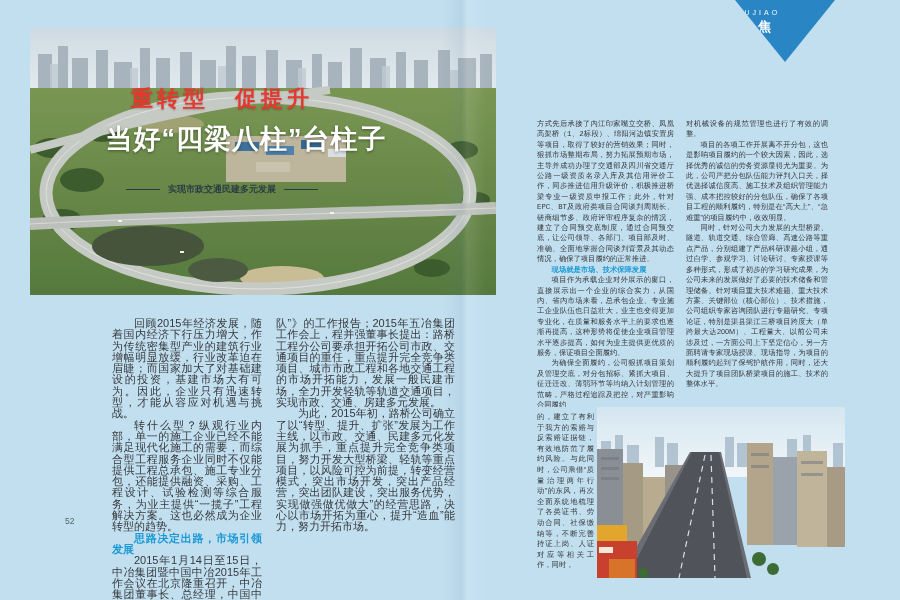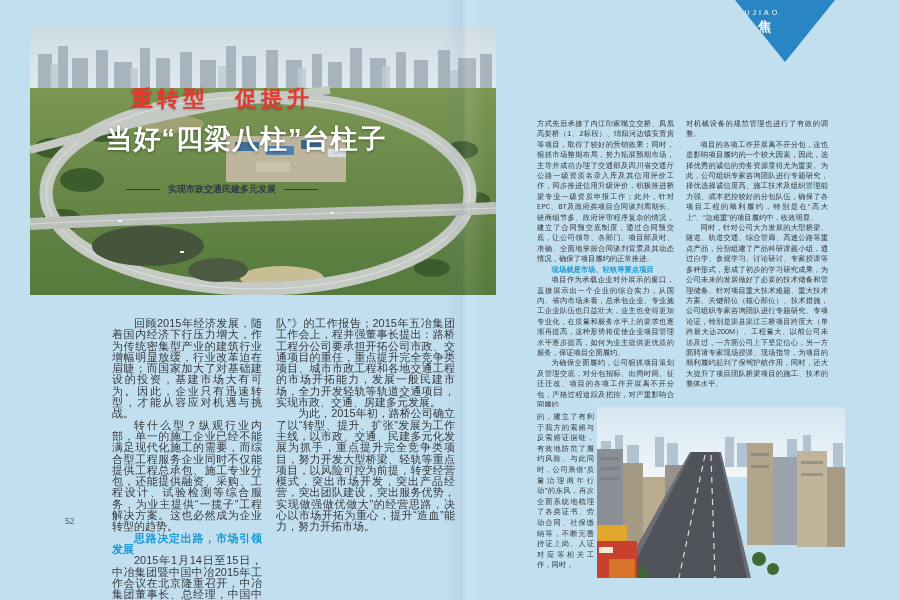--- a/index.html
+++ b/index.html
@@ -157,30 +157,30 @@
   </div>
   <div class="bcol lcol lcol2">
     <p>队”》的工作报告；2015年五冶集团工作会上，程并强董事长提出：路桥工程分公司要承担开拓公司市政、交通项目的重任，重点提升完全竞争类项目、城市市政工程和各地交通工程的市场开拓能力，发展一般民建市场，全力开发轻轨等轨道交通项目，实现市政、交通、房建多元发展。</p>
     <p class="indent">为此，2015年初，路桥公司确立了以“转型、提升、扩张”发展为工作主线，以市政、交通、民建多元化发展为抓手，重点提升完全竞争类项目，努力开发大型桥梁、轻轨等重点项目，以风险可控为前提，转变经营模式，突出市场开发，突出产品经营，突出团队建设，突出服务优势，实现做强做优做大”的经营思路，决心以市场开拓为重心，提升“造血”能力，努力开拓市场。</p>
   </div>
 
   <div class="pagenum">52</div>
 
   <div class="bcol rcol rcol1">
     <p>方式先后承接了内江印家嘴立交桥、凤凰高架桥（1、2标段）、绵阳河边镇安置房等项目，取得了较好的营销效果；同时，狠抓市场整期布局，努力拓展预期市场，主导并成功办理了交通部及四川省交通厅公路一级资质名录入库及其信用评价工作，同步推进信用升级评价，积极推进桥梁专业一级资质申报工作；此外，针对EPC、BT及政府类项目合同谈判周期长、磋商细节多、政府评审程序复杂的情况，建立了合同预交底制度，通过合同预交底，让公司领导、各部门、项目部及时、准确、全面地掌握合同谈判背景及其动态情况，确保了项目履约的正常推进。</p>
-    <p class="col-heading">现场就是市场、轻轨等重点项目</p>
+    <p class="col-heading">现场就是市场、技术保障发展</p>
     <p class="indent">项目作为承载企业对外展示的窗口，直接展示出一个企业的综合实力，从国内、省内市场来看，总承包企业、专业施工企业队伍也日益壮大，业主也变得更加专业化，在质量和服务水平上的要求也逐渐再提高，这种形势将促使企业项目管理水平逐步提高，如何为业主提供更优质的服务，保证项目全面履约。</p>
-    <p class="indent">为确保全面履约，公司狠抓项目策划及管理交底，对分包招标、出闸时间、征迁迁改、项目的各项工作开展离不开分包，严格过程追踪及把控，对严重影响合同履约</p>
+    <p class="indent">为确保全面履约，公司狠抓项目策划及管理交底，对分包招标、紧抓大项目、征迁迁改、薄弱环节等均纳入计划管理的范畴，严格过程追踪及把控，对严重影响合同履约</p>
   </div>
   <div class="bcol rnarrow">
     <p>的，建立了有利于我方的索赔与反索赔证据链，有效地防范了履约风险。与此同时，公司乘借“质量治理两年行动”的东风，再次全面系统地梳理了各类证书、劳动合同、社保缴纳等，不断完善持证上岗、人证对应等相关工作，同时，</p>
   </div>
   <div class="bcol rcol rcol2">
     <p>对机械设备的规范管理也进行了有效的调整。</p>
-    <p class="indent">项目的各项工作开展离不开分包，这也是影响项目履约的一个较大因素，因此，选择优秀的诚信的劳务资源显得尤为重要。为此，公司组织专家咨询团队进行专题研究，择优选择诚信度高、施工技术及组织管理能力强、成本把控较好的分包队伍，确保了各项目工程的顺利履约，特别是在“高大上”、“急难重”的项目履约中，收效明显。</p>
+    <p class="indent">项目的各项工作开展离不开分包，这也是影响项目履约的一个较大因素，因此，选择优秀的诚信的劳务资源显得尤为重要。为此，公司严把分包队伍能力评判入口关，择优选择诚信度高、施工技术及组织管理能力强、成本把控较好的分包队伍，确保了各项目工程的顺利履约，特别是在“高大上”、“急难重”的项目履约中，收效明显。</p>
     <p class="indent">同时，针对公司大力发展的大型桥梁、隧道、轨道交通、综合管廊、高速公路等重点产品，分别组建了产品科研课题小组，通过自学、参观学习、讨论研讨、专家授课等多种形式，形成了初步的学习研究成果，为公司未来的发展做好了必要的技术储备和管理储备。针对项目重大技术难题、重大技术方案、关键部位（核心部位）、技术措施，公司组织专家咨询团队进行专题研究、专项论证，特别是渠县渠江三桥项目跨度大（单跨最大达200M）、工程量大、以前公司未涉及过，一方面公司上下坚定信心，另一方面聘请专家现场授课、现场指导，为项目的顺利履约起到了保驾护航作用，同时，还大大提升了项目团队桥梁项目的施工、技术的整体水平。</p>
   </div>
 
   <div class="photo-right">
     <svg viewBox="0 0 248 171" preserveAspectRatio="none">
       <defs>
         <linearGradient id="sky2" x1="0" y1="0" x2="0" y2="1">
           <stop offset="0" stop-color="#d5e6f0"></stop>
             <stop offset="1" stop-color="#f1f6f9"></stop>
         </linearGradient>

